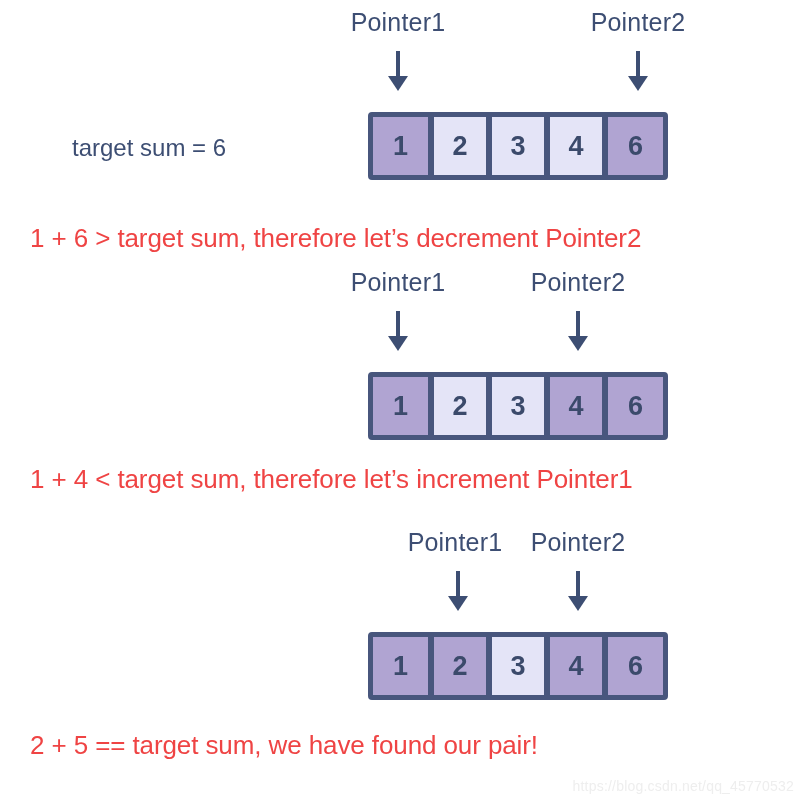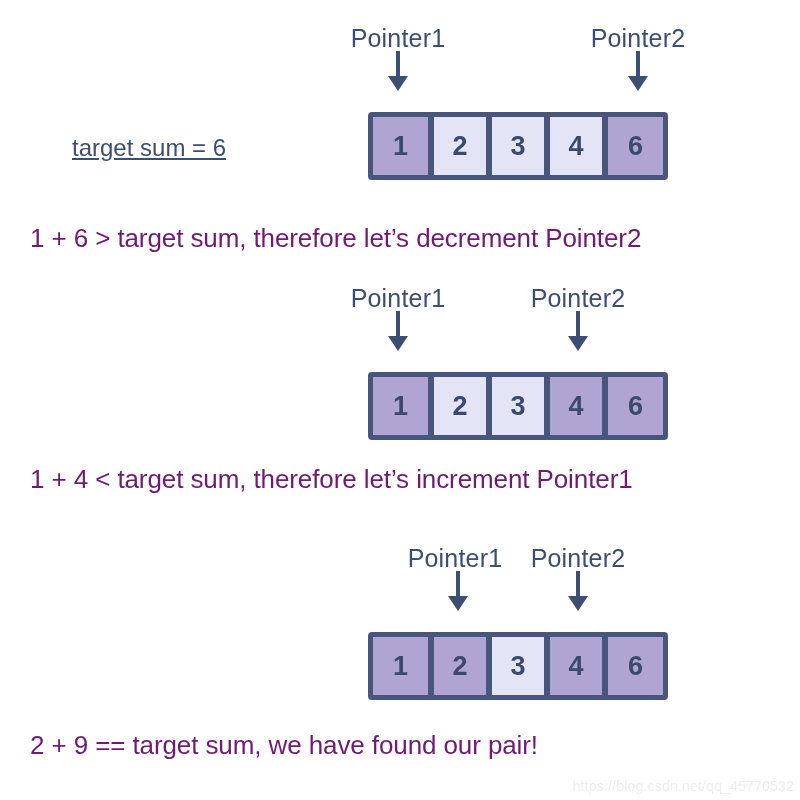--- a/index.html
+++ b/index.html
@@ -38,21 +38,20 @@
   }
 
   .ptr-label {
     position: absolute;
     top: 0;
     transform: translateX(-50%);
     font-size: 25px;
     letter-spacing: 0.2px;
     color: #3d4e73;
     white-space: nowrap;
-    margin-top: 16px;
   }
 
   .ptr-arrow {
     position: absolute;
     top: 42px;
     transform: translateX(-50%);
     width: 26px;
     height: 42px;
   }
   .ptr-arrow svg { display: block; }
@@ -93,21 +92,21 @@
     font-size: 24px;
     color: #3d4e73;
     white-space: nowrap;
   }
 
   
   .caption {
     position: absolute;
     left: 30px;
     font-size: 26px;
-    color: #701a75;
+    color: #ef4444;
     white-space: nowrap;
     letter-spacing: -0.1px;
   }
 
   
   .watermark {
     position: absolute;
     right: 6px;
     bottom: 6px;
     font-size: 14px;
@@ -141,21 +140,21 @@
       </div>
 
       <div class="array">
         <div class="cell hl">1</div>
         <div class="cell dim">2</div>
         <div class="cell dim">3</div>
         <div class="cell dim">4</div>
         <div class="cell hl">6</div>
       </div>
 
-      <div class="side-caption" style="left:72px; top:126px;text-decoration:underline;">target sum = 6</div>
+      <div class="side-caption" style="left:72px; top:126px;">target sum = 6</div>
     </div>
 
     <div class="caption" style="top:215px;">1 + 6 &gt; target sum, therefore let’s decrement Pointer2</div>
   </div>
 
   <div class="step" id="step-2-block" style="top:268px;">
     <div class="diagram">
 
       <div class="ptr-label" style="left:398px;">Pointer1</div>
       <div class="ptr-arrow" style="left:398px;">
@@ -206,18 +205,18 @@
 
       <div class="array">
         <div class="cell hl">1</div>
         <div class="cell hl">2</div>
         <div class="cell dim">3</div>
         <div class="cell hl">4</div>
         <div class="cell hl">6</div>
       </div>
     </div>
 
-    <div class="caption" style="top:202px;">2 + 9 == target sum, we have found our pair!</div>
+    <div class="caption" style="top:202px;">2 + 5 == target sum, we have found our pair!</div>
   </div>
 
   <div class="watermark">https://blog.csdn.net/qq_45770532</div>
 
 </div>
 
 </body></html>

